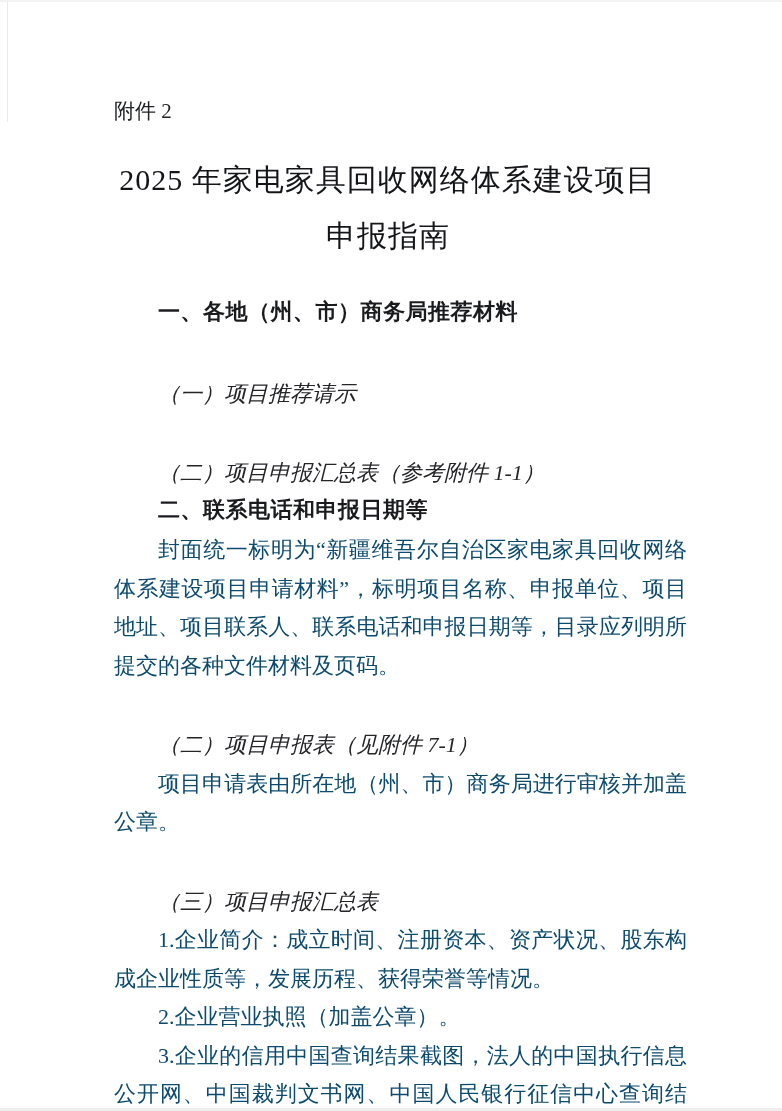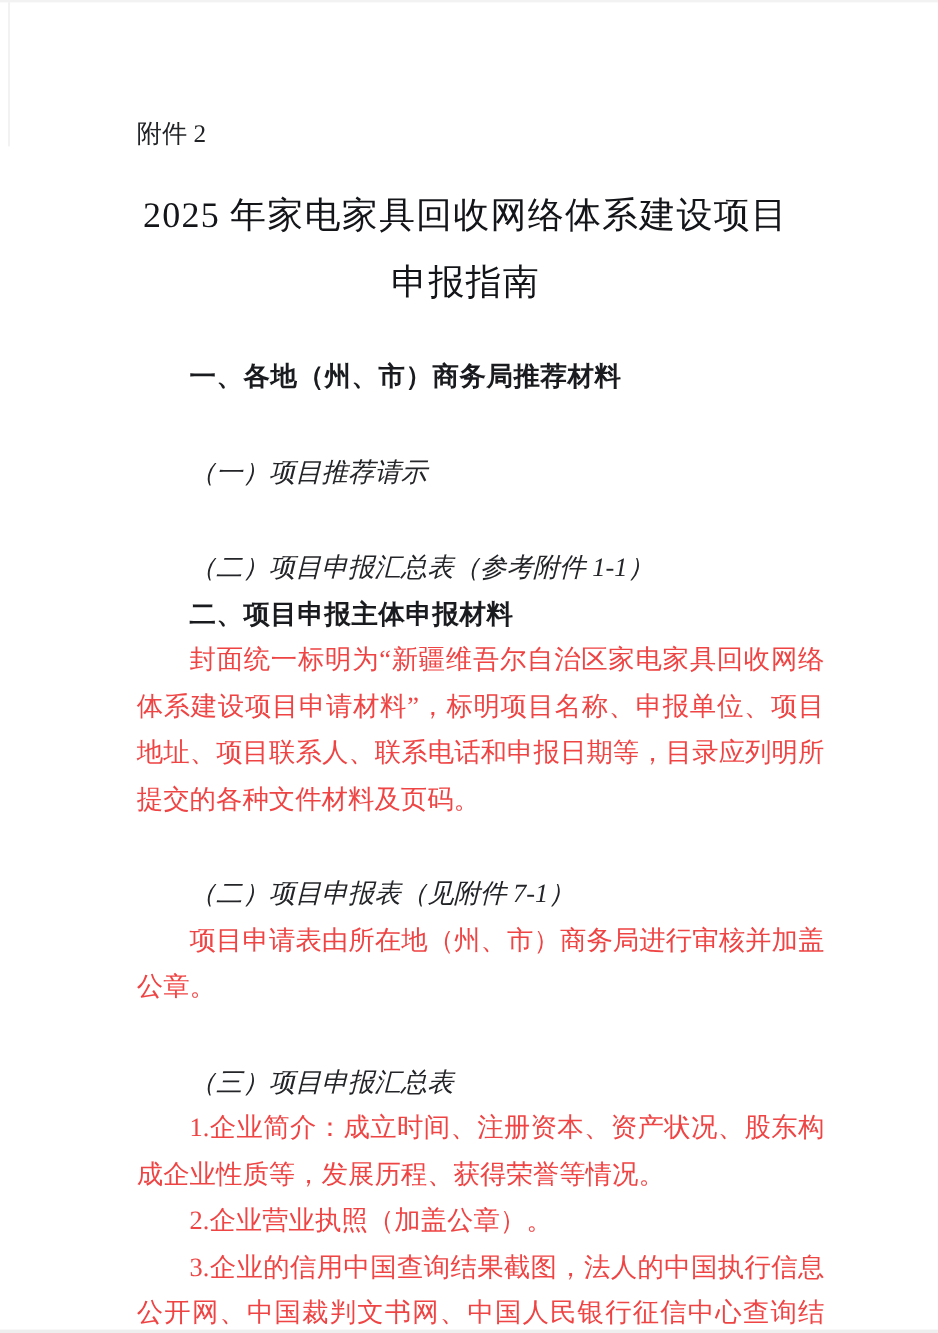--- a/index.html
+++ b/index.html
@@ -48,35 +48,35 @@
     margin-top: 31px;
     width: 573px;
   }
   .block {
     margin: 0;
     text-indent: 2em;
     line-height: 38.5px;
     text-align: justify;
   }
   .h1 {
-    font-family: Liberation Sans, sans-serif;
+    font-family: Liberation Mono, monospace;
     font-weight: 700;
     font-size: 22px;
     letter-spacing: 0.5px;
     color: #1a1b1e;
   }
   .h2 {
     font-style: italic;
     font-size: 22px;
     color: #242528;
     margin-top: 41px;
   }
   .para {
     font-size: 22px;
-    color: #ef4444;
+    color: #0c4a6e;
   }
   .page-number {
     position: absolute;
     left: 0; right: 0;
     top: 1014px;
     text-align: center;
     font-size: 13px;
     color: #3a3d45;
     font-family: "Liberation Sans", "DejaVu Sans", sans-serif;
   }
@@ -90,21 +90,21 @@
 
   <div class="doc-title">
     <div>2025 年家电家具回收网络体系建设项目</div>
     <div>申报指南</div>
   </div>
 
   <div class="content">
     <p class="block h1">一、各地（州、市）商务局推荐材料</p>
     <p class="block h2">（一）项目推荐请示</p>
     <p class="block h2">（二）项目申报汇总表（参考附件 1-1）</p>
-    <p class="block h1">二、项目申报主体申报材料</p>
+    <p class="block h1">二、联系电话和申报日期等</p>
     <p class="block para">封面统一标明为“新疆维吾尔自治区家电家具回收网络体系建设项目申请材料”，标明项目名称、申报单位、项目地址、项目联系人、联系电话和申报日期等，目录应列明所提交的各种文件材料及页码。</p>
     <p class="block h2">（二）项目申报表（见附件 7-1）</p>
     <p class="block para">项目申请表由所在地（州、市）商务局进行审核并加盖公章。</p>
     <p class="block h2">（三）项目申报汇总表</p>
     <p class="block para">1.企业简介：成立时间、注册资本、资产状况、股东构成企业性质等，发展历程、获得荣誉等情况。</p>
     <p class="block para">2.企业营业执照（加盖公章）。</p>
     <p class="block para">3.企业的信用中国查询结果截图，法人的中国执行信息公开网、中国裁判文书网、中国人民银行征信中心查询结果，</p>
   </div>
 
 

